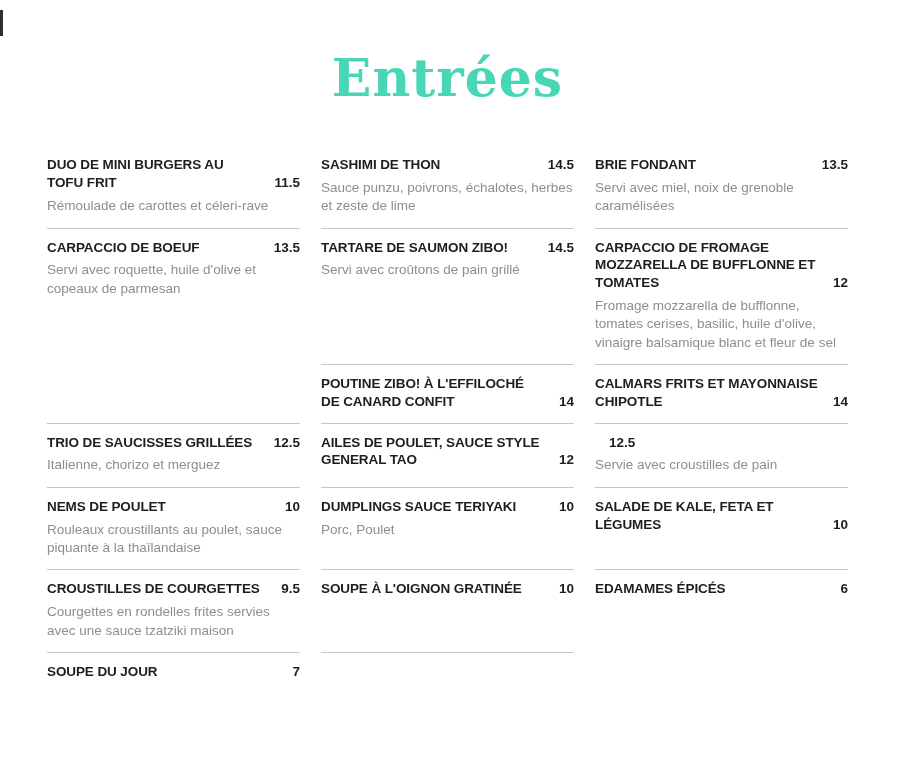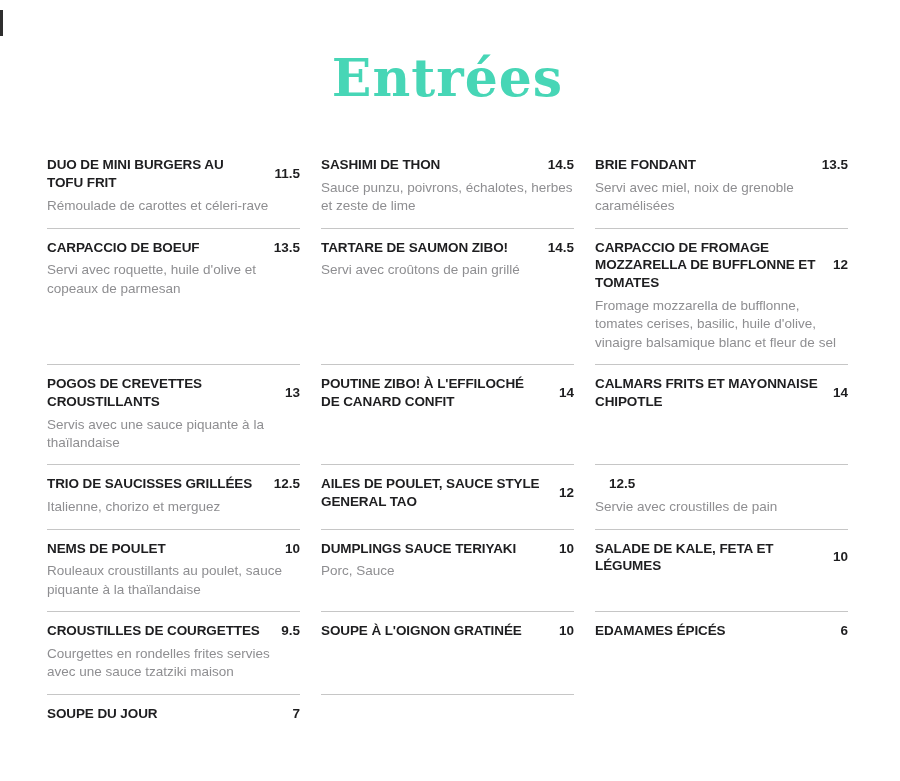--- a/index.html
+++ b/index.html
@@ -18,21 +18,21 @@
   }
   .grid {
     display:grid; grid-template-columns:1fr 1fr 1fr; column-gap:21px;
     margin-top:36px;
   }
   .cell { padding:10px 0 12px 0; border-top:1px solid #c6c6c6; }
   .cell.r1 { border-top:none; }
   .c1 { grid-column:1; } .c2 { grid-column:2; } .c3 { grid-column:3; }
   .r1 { grid-row:1; } .r2 { grid-row:2; } .r3 { grid-row:3; }
   .r4 { grid-row:4; } .r5 { grid-row:5; } .r6 { grid-row:6; } .r7 { grid-row:7; }
-  .head { display:flex; align-items:center; }
+  .head { display:flex; align-items:flex-end; }
   .t {
     flex:1; font-weight:700; font-size:13.5px; line-height:1.32;
     color:#1e1e20; letter-spacing:-0.1px; text-transform:uppercase;
   }
   .p { font-weight:700; font-size:13.5px; line-height:1.32; color:#1e1e20; margin-left:14px; white-space:nowrap; }
   .d { color:#8e8e91; font-size:13.5px; line-height:1.36; margin-top:5px; font-weight:400; }
   .d:empty { display:none; }
 </style>
 </head>
 <body>
@@ -82,27 +82,20 @@
       <div class="d">Servi avec croûtons de pain grillé</div>
     </div>
     <div class="cell c3 r2">
       <div class="head">
         <span class="t">CARPACCIO DE FROMAGE MOZZARELLA DE BUFFLONNE ET TOMATES</span>
         <span class="p">12</span>
       </div>
       <div class="d">Fromage mozzarella de bufflonne, tomates cerises, basilic, huile d'olive, vinaigre balsamique blanc et fleur de sel</div>
     </div>
 
-    <div class="cell c1 r3">
-      <div class="head">
-        <span class="t">POGOS DE CREVETTES CROUSTILLANTS</span>
-        <span class="p">13</span>
-      </div>
-      <div class="d">Servis avec une sauce piquante à la thaïlandaise</div>
-    </div>
     <div class="cell c2 r3">
       <div class="head">
         <span class="t">POUTINE ZIBO! À L'EFFILOCHÉ DE CANARD CONFIT</span>
         <span class="p">14</span>
       </div>
 
     </div>
     <div class="cell c3 r3">
       <div class="head">
         <span class="t">CALMARS FRITS ET MAYONNAISE CHIPOTLE</span>
@@ -137,21 +130,21 @@
         <span class="t">NEMS DE POULET</span>
         <span class="p">10</span>
       </div>
       <div class="d">Rouleaux croustillants au poulet, sauce piquante à la thaïlandaise</div>
     </div>
     <div class="cell c2 r5">
       <div class="head">
         <span class="t">DUMPLINGS SAUCE TERIYAKI</span>
         <span class="p">10</span>
       </div>
-      <div class="d">Porc, Sauce</div>
+      <div class="d">Porc, Poulet</div>
     </div>
     <div class="cell c3 r5">
       <div class="head">
         <span class="t">SALADE DE KALE, FETA ET LÉGUMES</span>
         <span class="p">10</span>
       </div>
     </div>
 
     <div class="cell c1 r6">
       <div class="head">

